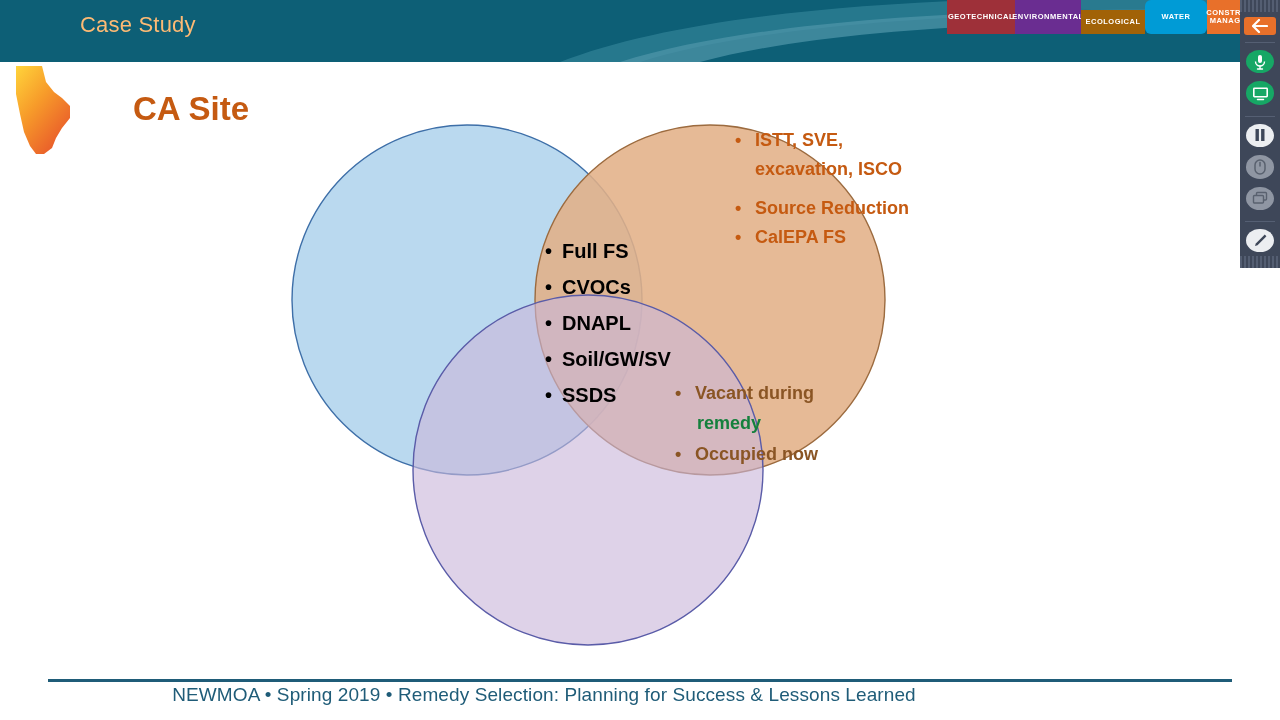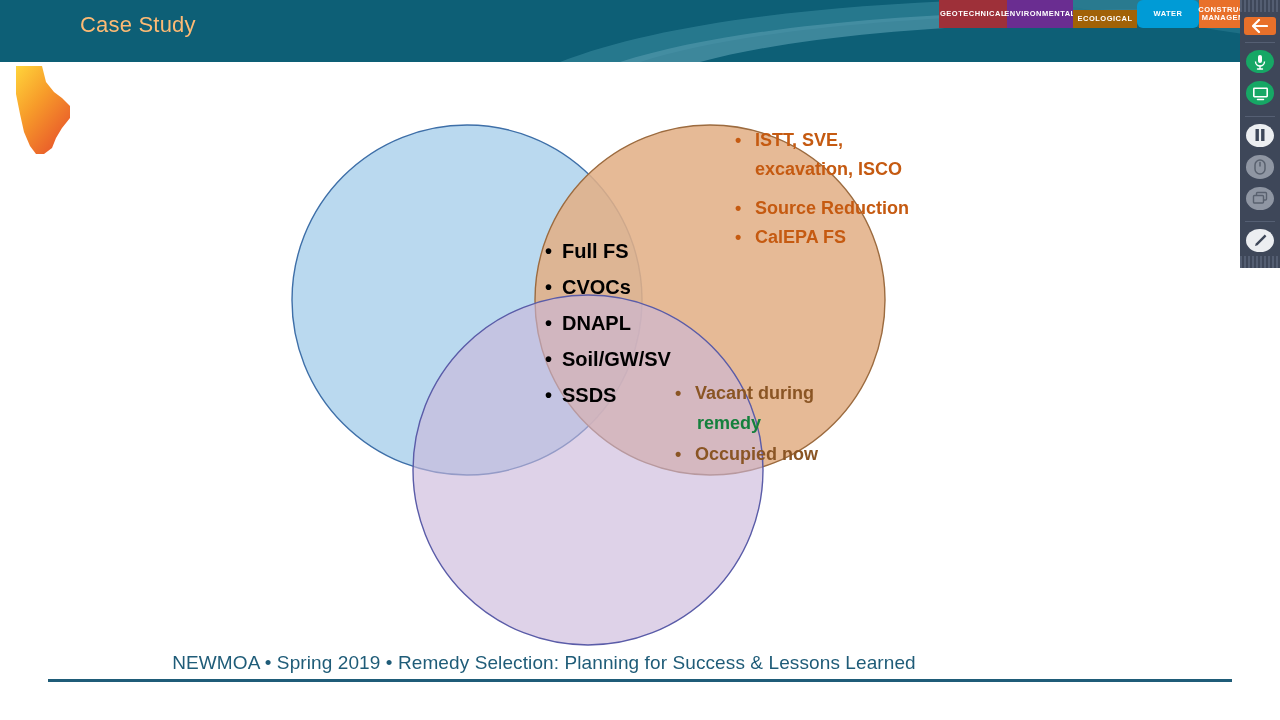--- a/index.html
+++ b/index.html
@@ -15,21 +15,21 @@
     position:absolute; left:0; top:0; width:1280px; height:62px;
     background:#0d5f76; overflow:hidden;
   }
   .header-swooshes { position:absolute; inset:0; }
   .slide-title {
     position:absolute; left:80px; top:12px;
     color:#fdba74; font-size:22px; font-weight:normal;
     letter-spacing:0.2px;
   }
   .cat-tabs {
-    position:absolute; right:16px; top:0px; height:28px;
+    position:absolute; right:8px; top:0px; height:34px;
     display:flex; align-items:stretch; z-index:4;
   }
   .cat-tab {
     display:flex; align-items:center; justify-content:center;
     text-align:center; padding:0 5px;
     color:#ffffff; font-size:7.5px; font-weight:bold;
     letter-spacing:0.5px; line-height:1.05;
     text-transform:uppercase;
   }
 
@@ -73,21 +73,21 @@
   .brown-list .dot { width:20px; font-size:18px; line-height:1; }
   .brown-list .cont { margin-left:22px; margin-bottom:10px;
     font-size:18px; font-weight:bold; color:#15803d; white-space:nowrap; }
 
   
   .footer-rule {
     position:absolute; left:48px; top:679px; width:1184px; height:3px;
     background:#1f5c78;
   }
   .footer-text {
-    position:absolute; left:0; top:652px; width:1088px;
+    position:absolute; left:0; top:684px; width:1088px;
     text-align:center; color:#1f5c78;
     font-size:19px; letter-spacing:0.1px;
   }
   .page-number {
     position:absolute; right:22px; top:689px;
     color:#ef4444; font-size:22px;margin-top:28px;
   }
 
   
   .toolbar {
@@ -139,20 +139,21 @@
     <defs>
       <linearGradient id="caGrad" x1="0" y1="0" x2="0.75" y2="1">
         <stop offset="0%" stop-color="#ffd43b"></stop>
         <stop offset="45%" stop-color="#f79c2a"></stop>
         <stop offset="100%" stop-color="#e8562a"></stop>
       </linearGradient>
     </defs>
     <path d="M6,4 L32,4 L36,20 L44,30 L52,36 L60,44 L60,56 L52,66 L46,76 L42,86
              L34,92 L26,92 L20,84 L14,70 L10,52 L6,32 Z" fill="url(#caGrad)"></path>
   </svg>
+  <div class="ca-site-title">CA Site</div>
 
   <svg class="venn" viewBox="0 0 740 590">
     <g style="mix-blend-mode:multiply">
       <circle cx="197" cy="230" r="175" fill="#b4d6ee" fill-opacity="0.92" stroke="#3e6fa8" stroke-width="1.4"></circle>
       <circle cx="440" cy="230" r="175" fill="#e3b088" fill-opacity="0.88" stroke="#9c6b3f" stroke-width="1.4"></circle>
       <circle cx="318" cy="400" r="175" fill="#c9b6da" fill-opacity="0.62" stroke="#5a5ca8" stroke-width="1.4"></circle>
     </g>
   </svg>
 
   <div class="venn-text center-list">

